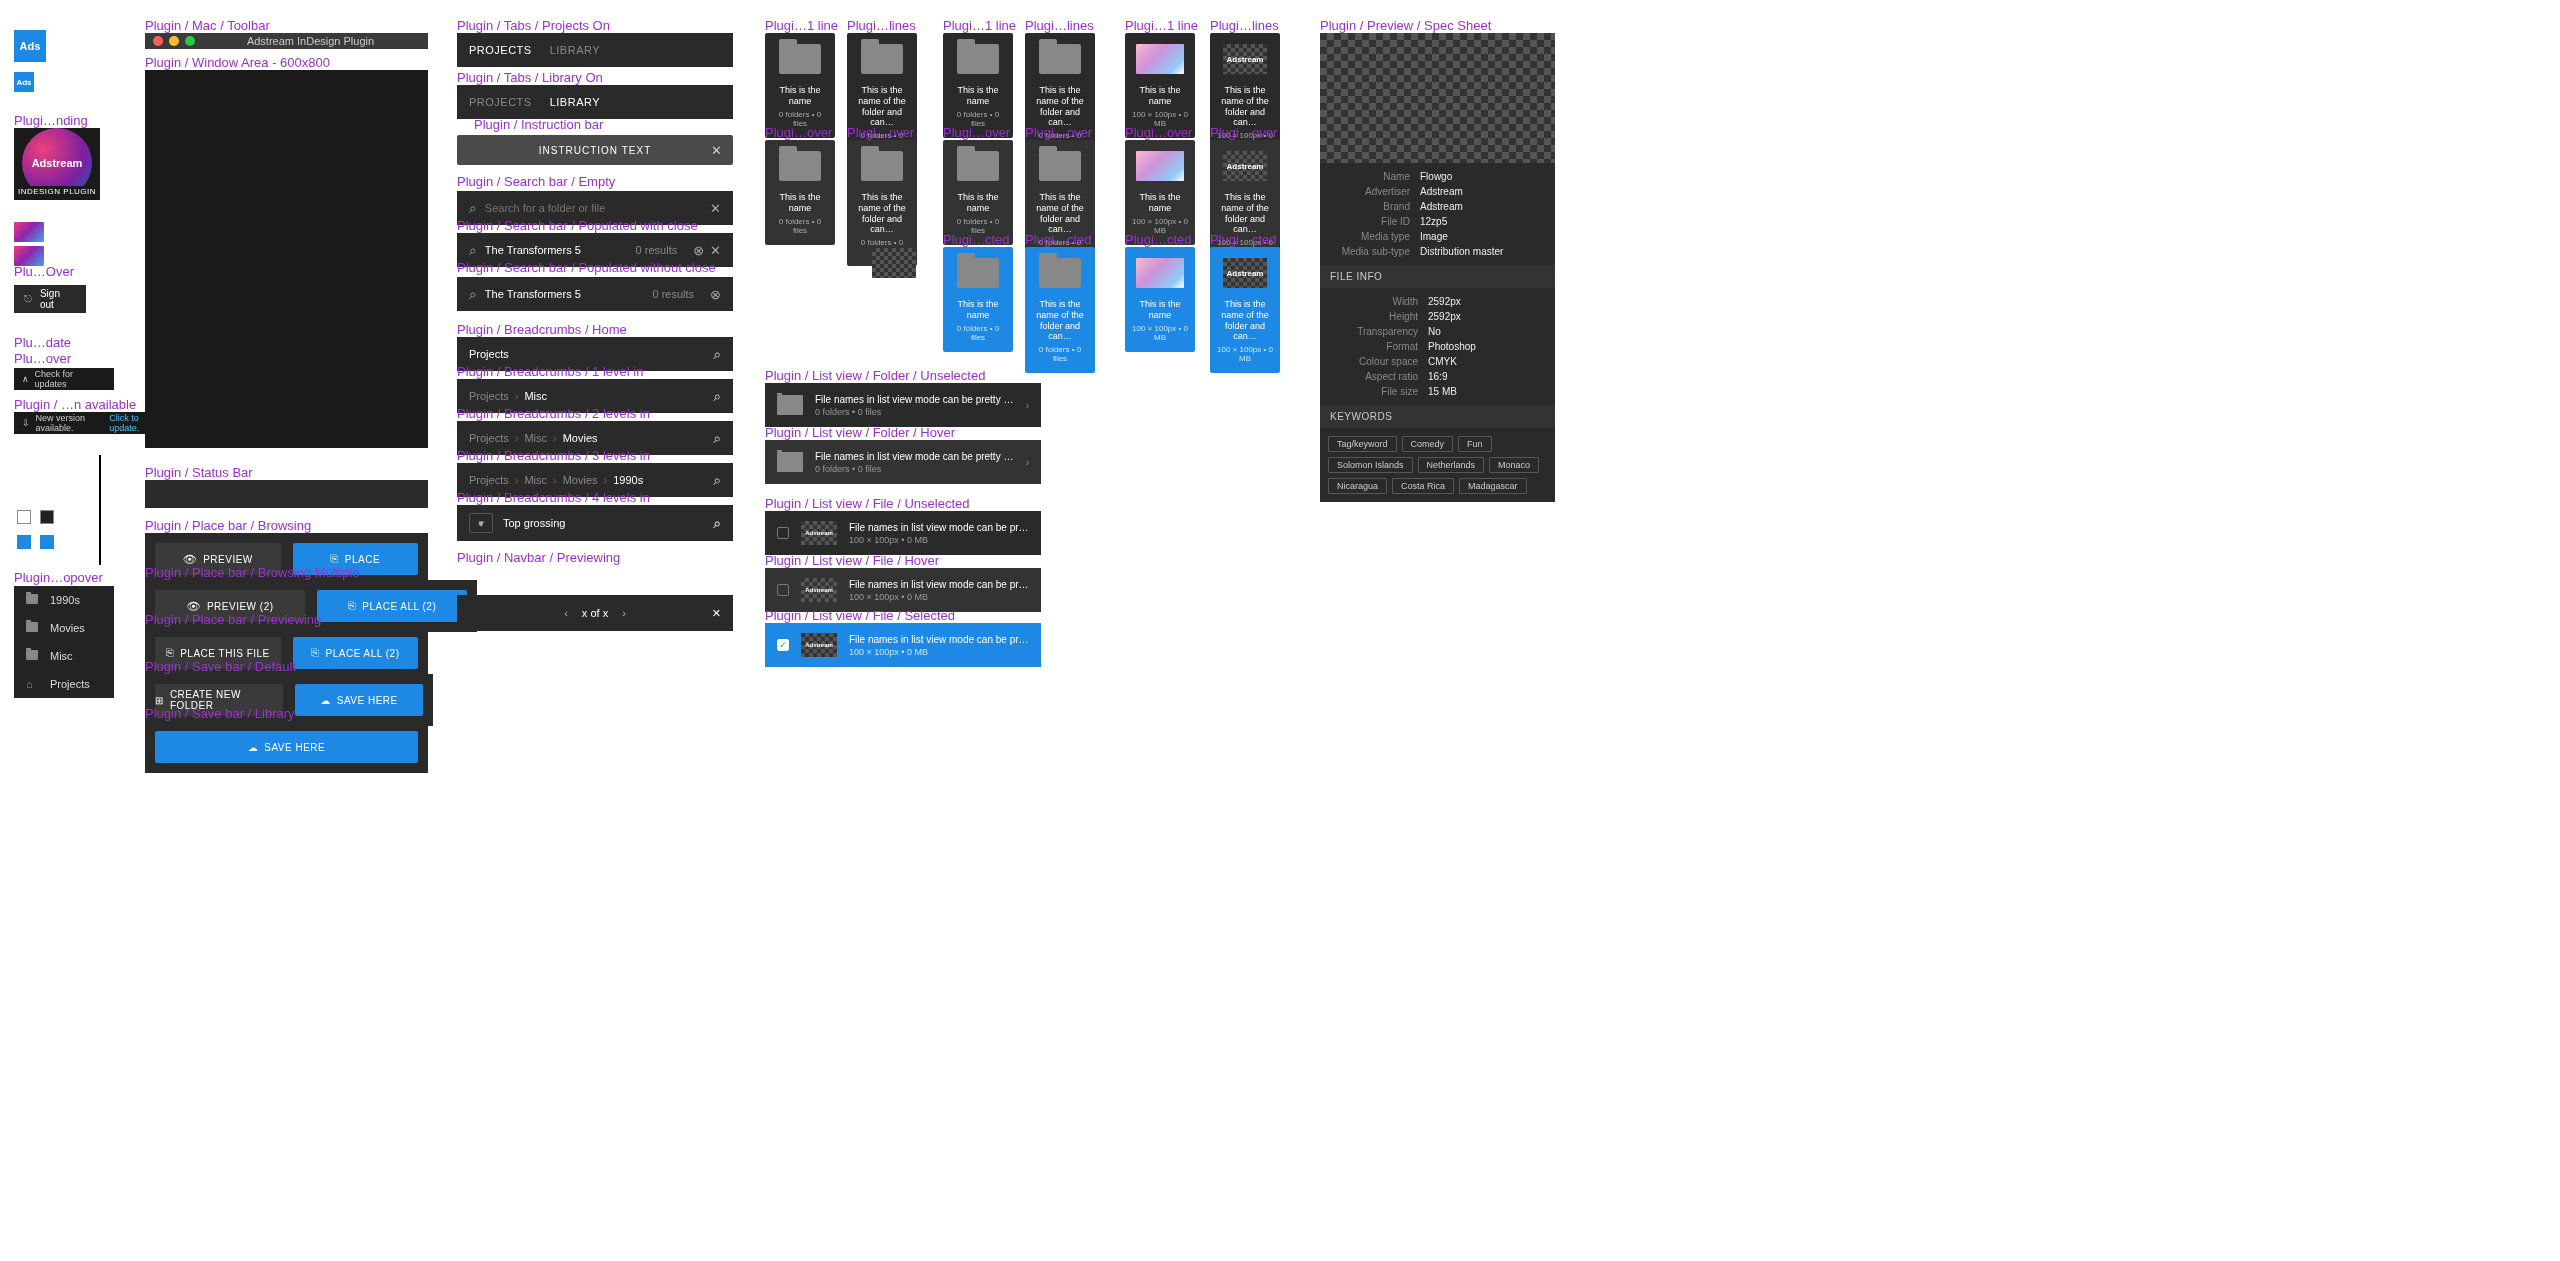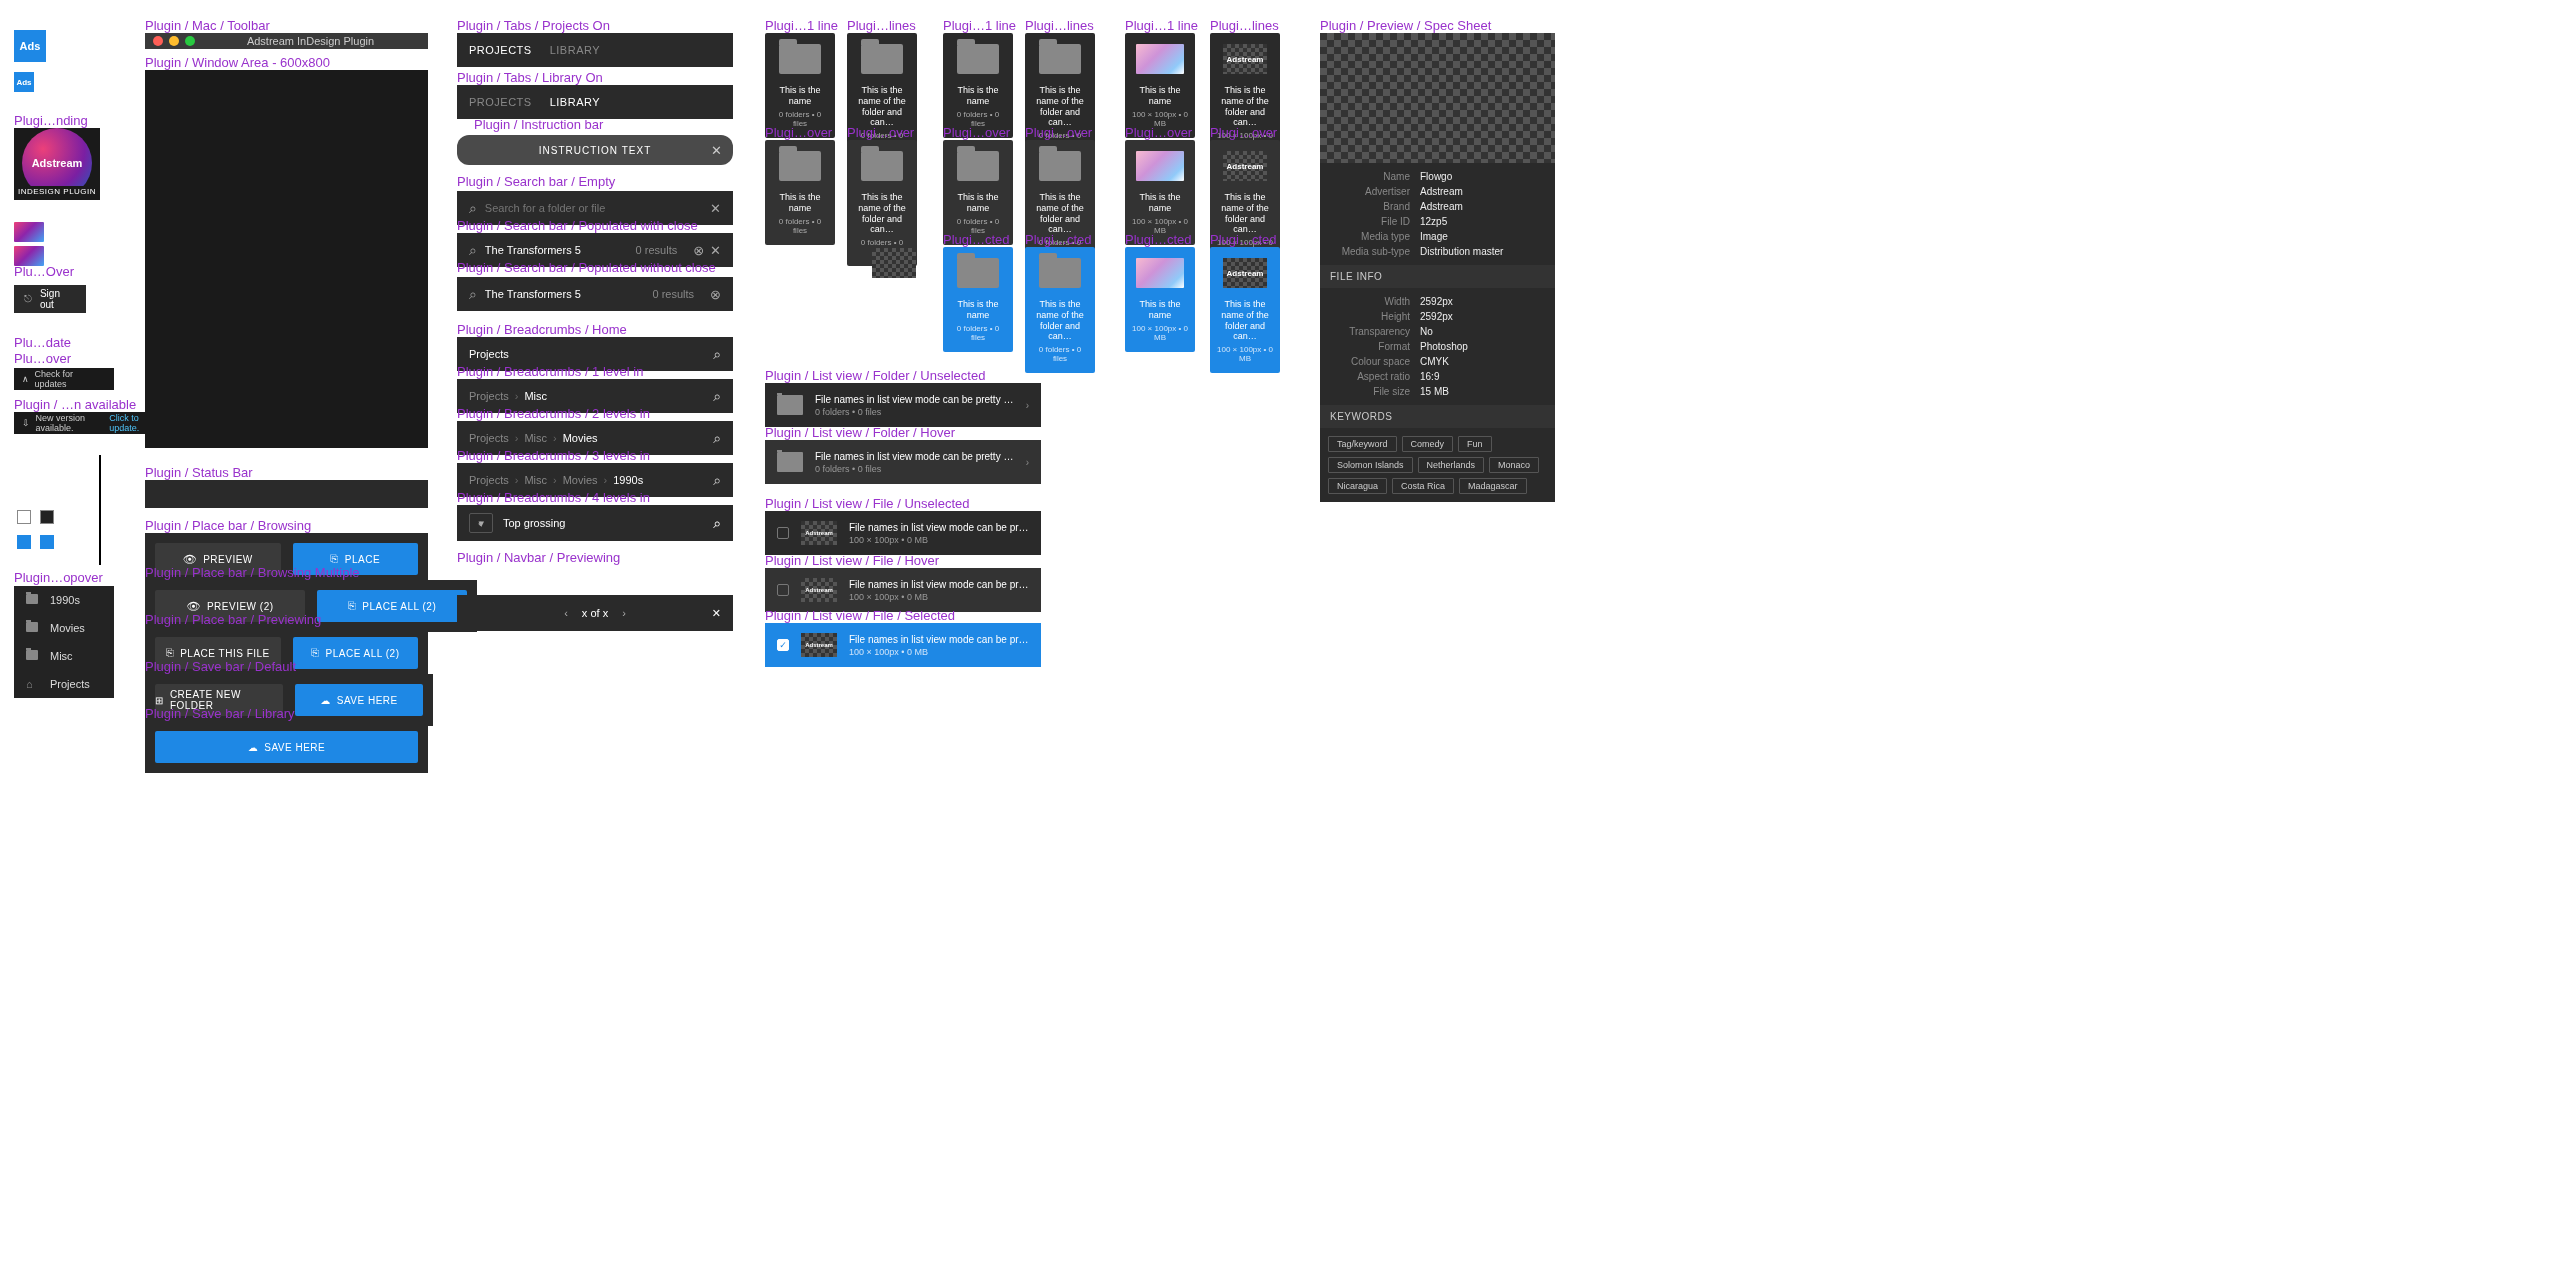--- a/index.html
+++ b/index.html
@@ -10,21 +10,21 @@
 .darker { background:#1a1a1a; }
 .dk2 { background:#232323; }
 .blue { background:#1e88e5; }
 .dotbtn { width:10px; height:10px; border-radius:50%; display:inline-block; margin-right:6px; }
 .ads-sq { background:#1e88e5; color:#fff; display:flex; align-items:center; justify-content:center; font-weight:700; }
 .toolbar { height:16px; background:#3a3a3a; display:flex; align-items:center; padding:0 8px; font-size:11px; color:#ccc; }
 .toolbar .title { flex:1; text-align:center; }
 .tabbar { height:34px; display:flex; align-items:center; padding:0 12px; gap:18px; font-size:11px; }
 .tab { color:#888; letter-spacing:.5px; cursor:pointer; }
 .tab.on { color:#fff; }
-.instr { height:30px; display:flex; align-items:center; justify-content:center; letter-spacing:1px; font-size:10px; position:relative; border-radius:12px; }
+.instr { height:30px; display:flex; align-items:center; justify-content:center; letter-spacing:1px; font-size:10px; position:relative; border-radius:2px; }
 .closex { position:absolute; right:10px; top:50%; transform:translateY(-50%); cursor:pointer; font-size:13px; color:#ccc; }
 .srch { height:34px; display:flex; align-items:center; padding:0 12px; font-size:11px; }
 .srch .mag { margin-right:8px; color:#999; }
 .srch input { background:transparent; border:0; outline:0; color:#fff; flex:1; font-size:11px; }
 .srch .res { color:#888; margin-right:10px; }
 .srch .clr,.srch .x { color:#aaa; cursor:pointer; margin-left:6px; font-size:13px; }
 .crumb { height:34px; display:flex; align-items:center; padding:0 12px; font-size:11px; }
 .crumb span { color:#888; }
 .crumb span.cur { color:#fff; }
 .crumb .sep { margin:0 6px; color:#666; }
@@ -501,21 +501,21 @@
       <div class="kv">
         <div class="k">Media type</div>
         <div class="v">Image</div>
       </div>
       <div class="kv">
         <div class="k">Media sub-type</div>
         <div class="v">Distribution master</div>
       </div>
     </div>
   <div class="hdr">FILE INFO</div>
-  <div id="spec-g2" style="padding:6px 0;">
+  <div id="spec-g2" style="padding:6px 8px;">
       <div class="kv">
         <div class="k">Width</div>
         <div class="v">2592px</div>
       </div>
       <div class="kv">
         <div class="k">Height</div>
         <div class="v">2592px</div>
       </div>
       <div class="kv">
         <div class="k">Transparency</div>

